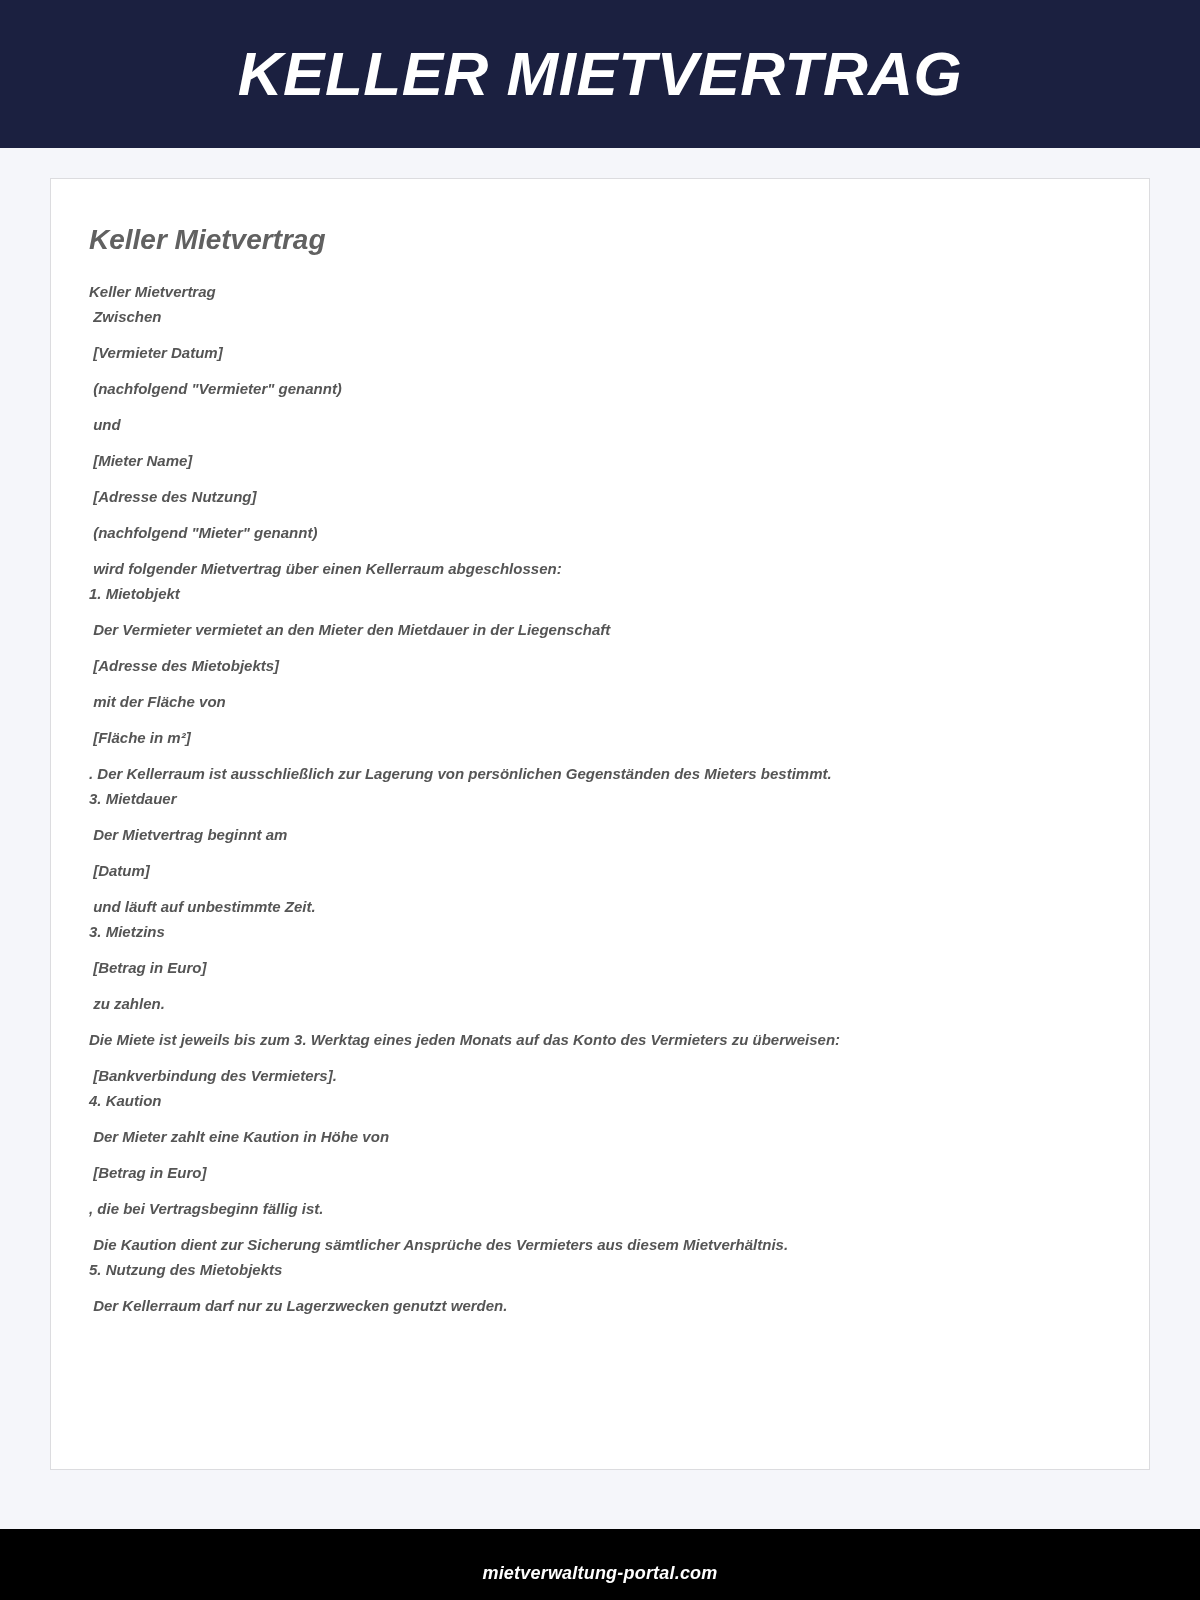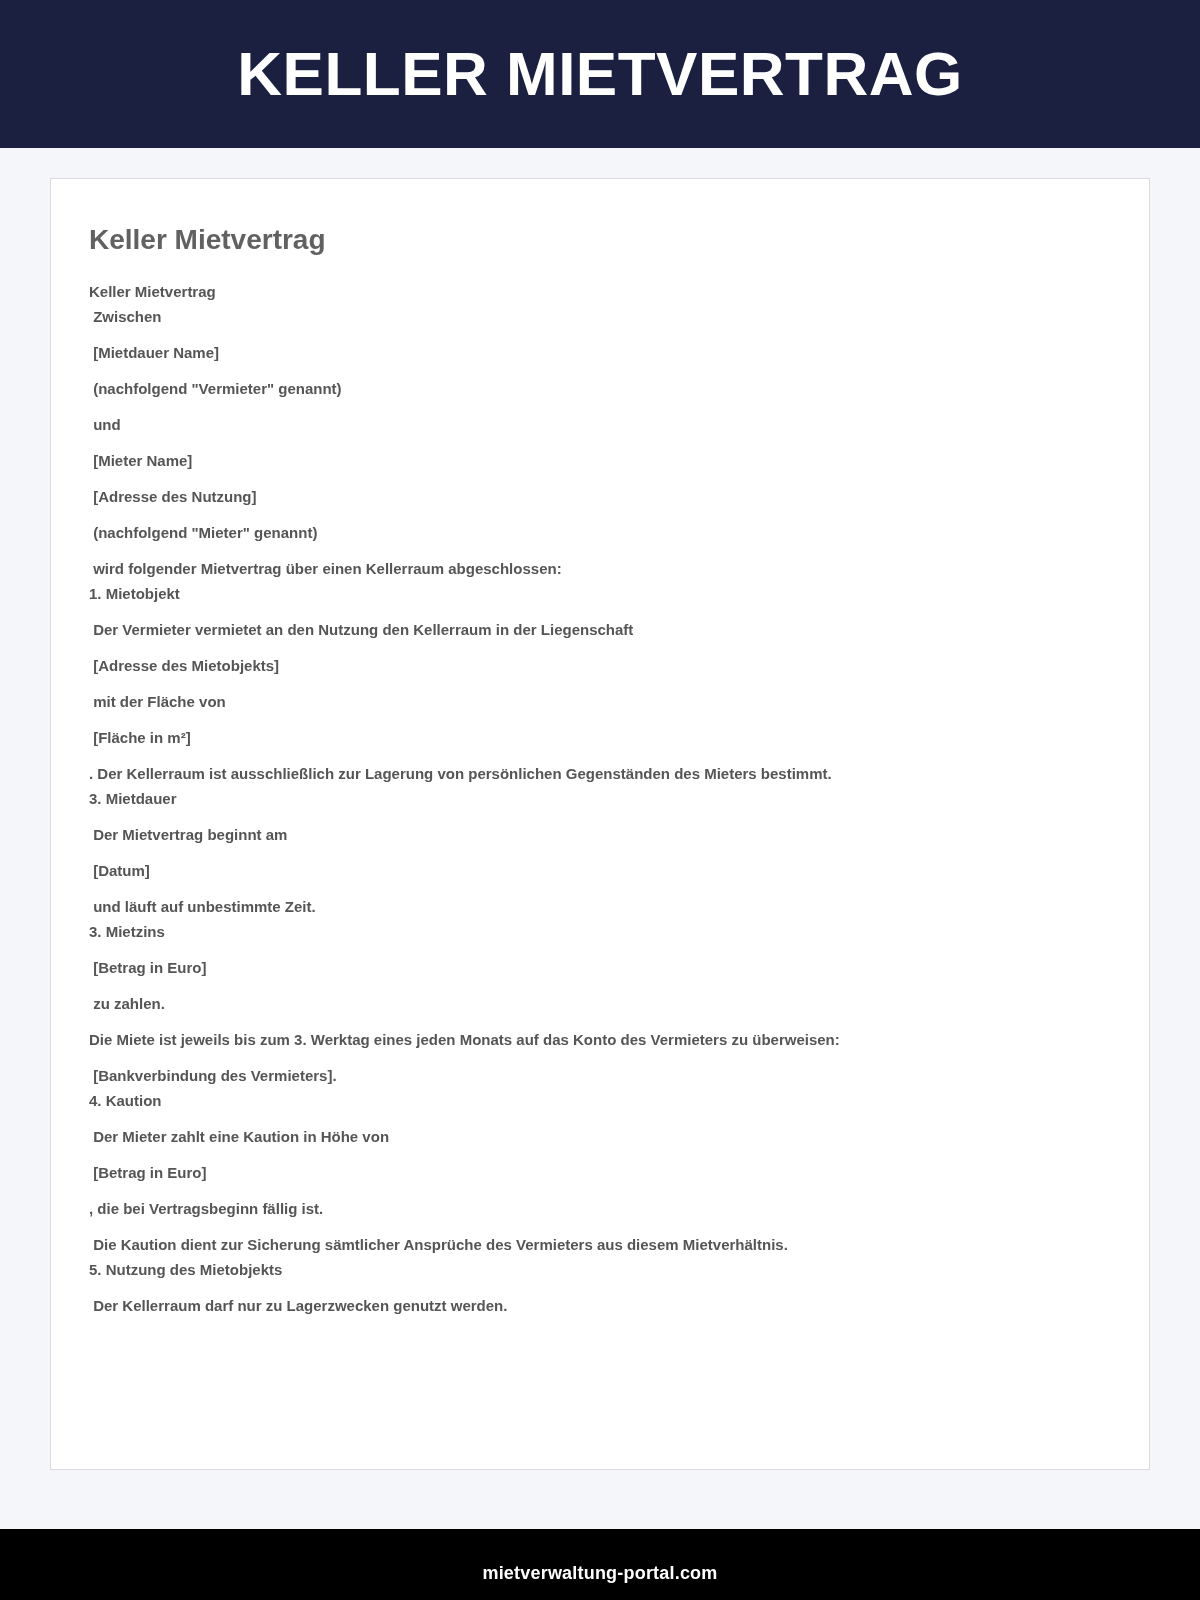--- a/index.html
+++ b/index.html
@@ -1,16 +1,16 @@
 <!DOCTYPE html>
 <html lang="de"><head>
 <meta charset="utf-8">
 <title>Keller Mietvertrag</title>
 <style>
-  * { box-sizing: border-box; }
+  * { box-sizing: border-box; font-style: italic; }
   html, body {
     margin: 0;
     padding: 0;
   }
   body {
     width: 1200px;
     min-height: 1600px;
     background: #f5f6fa;
     font-family: "Liberation Sans", sans-serif;
     -webkit-font-smoothing: antialiased;
@@ -91,29 +91,29 @@
 <header class="site-header">
   <h1>KELLER MIETVERTRAG</h1>
 </header>
 
 <main class="page-wrap">
   <section class="doc-card">
     <h2 class="doc-title">Keller Mietvertrag</h2>
     <div class="doc-body">
         <p class="para">Keller Mietvertrag
  Zwischen</p>
-        <p class="para"> [Mietdauer Name]</p>
+        <p class="para"> [Vermieter Datum]</p>
         <p class="para"> (nachfolgend "Vermieter" genannt)</p>
         <p class="para"> und</p>
         <p class="para"> [Mieter Name]</p>
         <p class="para"> [Adresse des Nutzung]</p>
         <p class="para"> (nachfolgend "Mieter" genannt)</p>
         <p class="para"> wird folgender Mietvertrag über einen Kellerraum abgeschlossen:
 1. Mietobjekt</p>
-        <p class="para"> Der Vermieter vermietet an den Nutzung den Kellerraum in der Liegenschaft</p>
+        <p class="para"> Der Vermieter vermietet an den Mieter den Mietdauer in der Liegenschaft</p>
         <p class="para"> [Adresse des Mietobjekts]</p>
         <p class="para"> mit der Fläche von</p>
         <p class="para"> [Fläche in m²]</p>
         <p class="para">. Der Kellerraum ist ausschließlich zur Lagerung von persönlichen Gegenständen des Mieters bestimmt.
 3. Mietdauer</p>
         <p class="para"> Der Mietvertrag beginnt am</p>
         <p class="para"> [Datum]</p>
         <p class="para"> und läuft auf unbestimmte Zeit.
 3. Mietzins</p>
         <p class="para"> [Betrag in Euro]</p>

